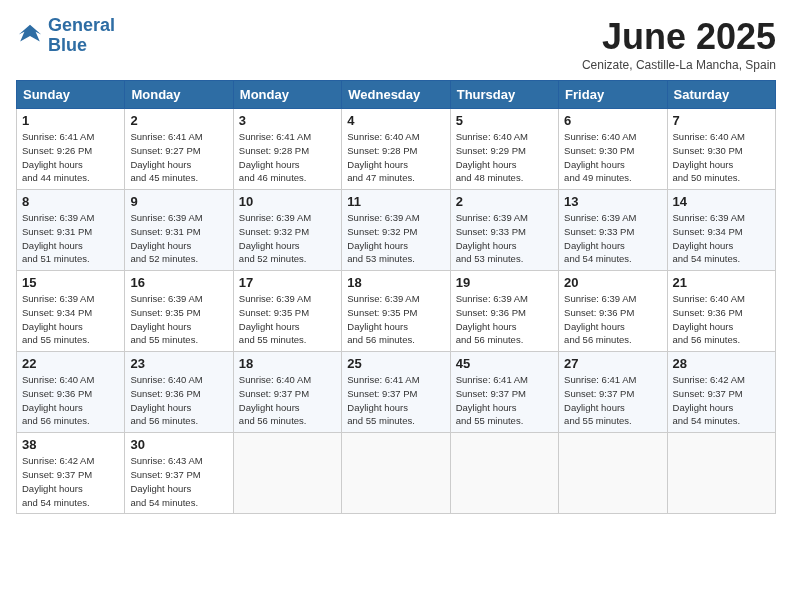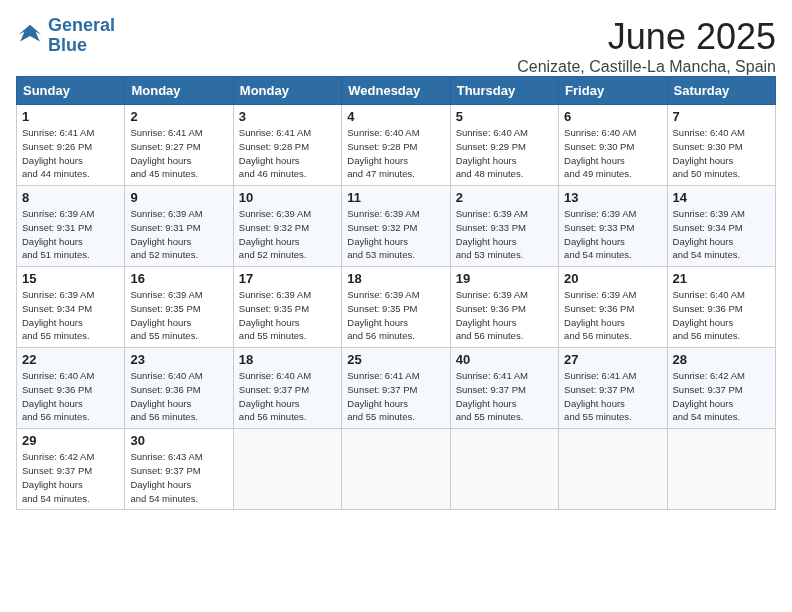--- a/index.html
+++ b/index.html
@@ -7,20 +7,21 @@
       font-family: Arial, sans-serif;
       background: #fff;
       width: 792px;
       min-height: 612px;
       padding: 16px;
     }
     .header-area {
       display: flex;
       justify-content: space-between;
       align-items: flex-start;
+      margin-bottom: 8px;
     }
     .logo {
       display: flex;
       align-items: center;
       gap: 4px;
     }
     .logo-text {
       font-size: 18px;
       font-weight: bold;
       color: #1a1a2e;
@@ -31,25 +32,25 @@
     }
     .logo-bird {
       width: 28px;
       height: 28px;
     }
     .title-area {
       text-align: right;
     }
     .month-title {
       font-size: 36px;
-      font-weight: normal;
+      font-weight: bold;
       color: #222;
     }
     .subtitle {
-      font-size: 16px;
+      font-size: 12px;
       color: #444;
     }
     .calendar {
       width: 100%;
       border-collapse: collapse;
       border: 1px solid #ccc;
     }
     .calendar th {
       background-color: #2e6da4;
       color: #fff;
@@ -344,21 +345,21 @@
         <td>
         <span class="day-num">25</span>
         <div class="day-info">
           Sunrise: 6:41 AM<br>
           Sunset: 9:37 PM<br>
           Daylight hours<br>
           and 55 minutes.
         </div>
       </td>
         <td>
-        <span class="day-num">40</span>
+        <span class="day-num">45</span>
         <div class="day-info">
           Sunrise: 6:41 AM<br>
           Sunset: 9:37 PM<br>
           Daylight hours<br>
           and 55 minutes.
         </div>
       </td>
         <td>
         <span class="day-num">27</span>
         <div class="day-info">
@@ -373,21 +374,21 @@
         <div class="day-info">
           Sunrise: 6:42 AM<br>
           Sunset: 9:37 PM<br>
           Daylight hours<br>
           and 54 minutes.
         </div>
       </td>
       </tr>
       <tr>
         <td>
-        <span class="day-num">29</span>
+        <span class="day-num">38</span>
         <div class="day-info">
           Sunrise: 6:42 AM<br>
           Sunset: 9:37 PM<br>
           Daylight hours<br>
           and 54 minutes.
         </div>
       </td>
         <td>
         <span class="day-num">30</span>
         <div class="day-info">

